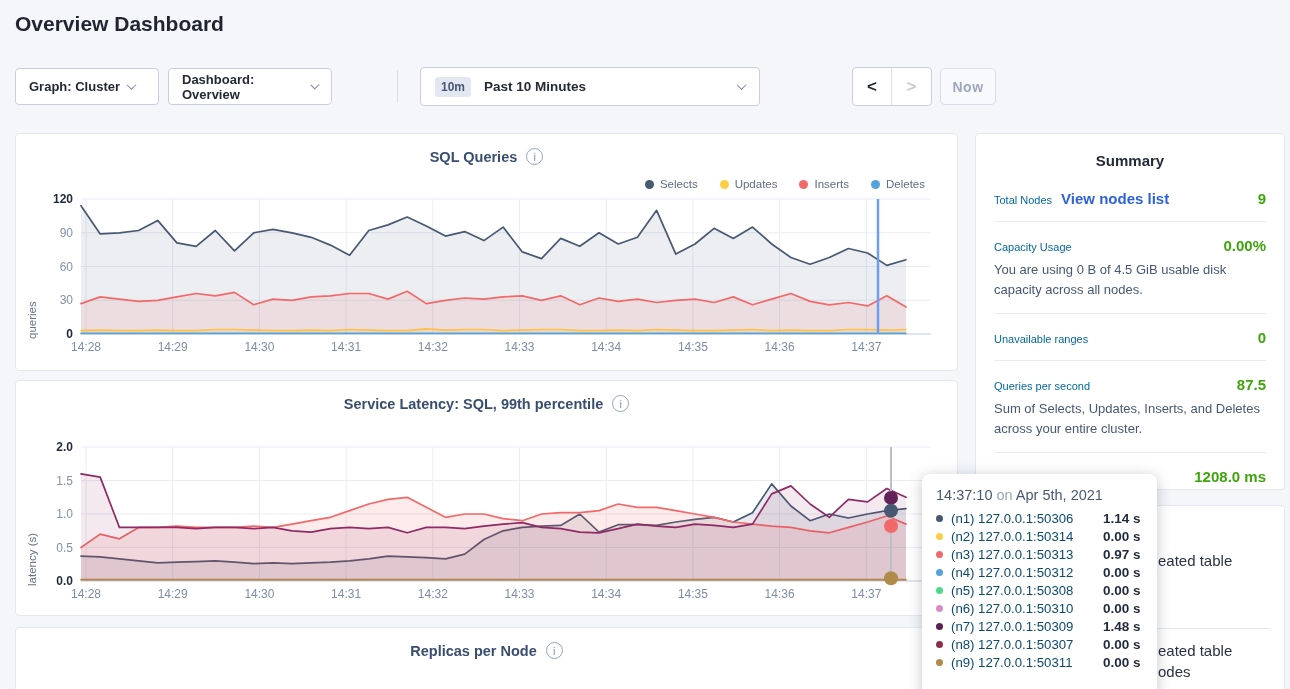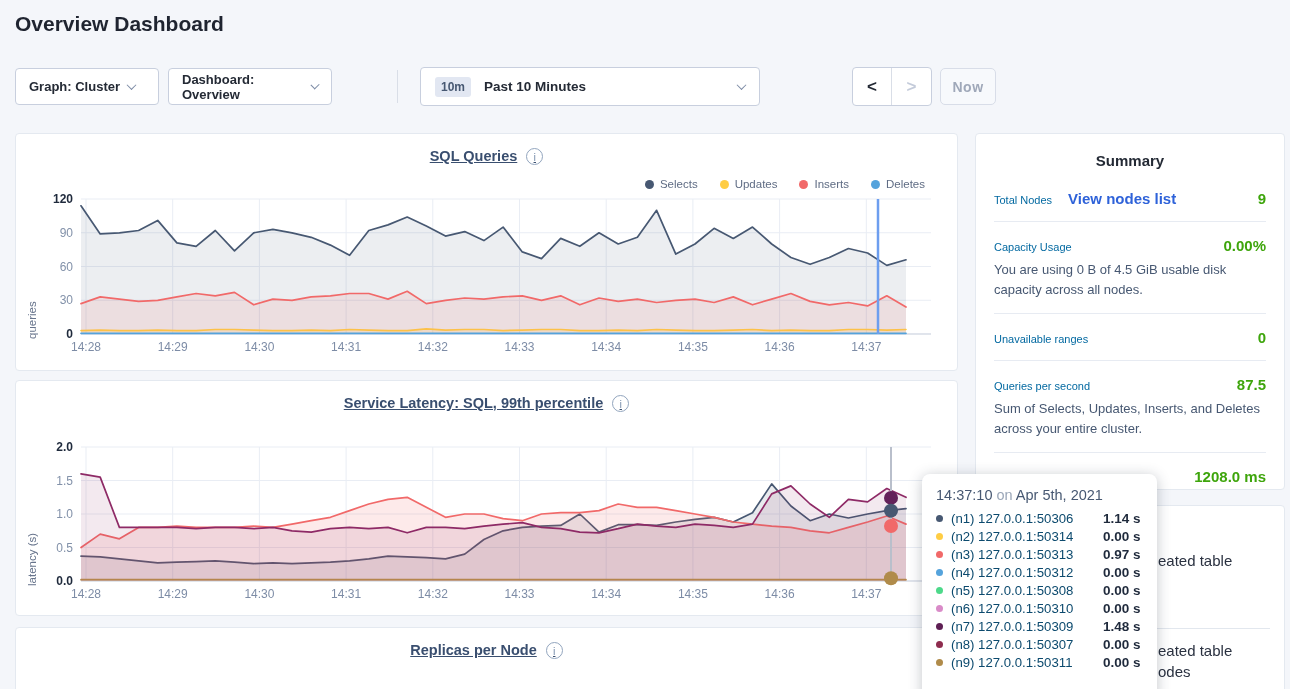--- a/index.html
+++ b/index.html
@@ -40,22 +40,22 @@
   
   .card { position:absolute; background:#fff; border:1px solid #E4E9F0; border-radius:4px; }
   #card-sql      { left:15px;  top:133px; width:943px; height:238px; }
   #card-latency  { left:15px;  top:380px; width:943px; height:236px; }
   #card-replicas { left:15px;  top:627px; width:943px; height:120px; }
   #card-summary  { left:975px; top:133px; width:310px; height:357px; }
   #card-events   { left:975px; top:505px; width:310px; height:200px; }
 
   .chart-title {
     position:absolute; top:14px; left:0; width:100%;
-    display:flex; justify-content:center; align-items:flex-start; gap:9px;
-    font-size:14.5px; font-weight:700; color:#394E6F;text-decoration:underline;
+    display:flex; justify-content:center; align-items:flex-end; gap:9px;
+    font-size:14.5px; font-weight:700; color:#394E6F;
   }
   .info-icon {
     width:17px; height:17px; border:1px solid #92A5BE; border-radius:50%;
     display:inline-flex; align-items:center; justify-content:center;
     font-size:11px; color:#7E93AF; font-weight:400; cursor:pointer;
   }
   .ylab {
     position:absolute; left:10px; top:60px; height:145px; display:flex; align-items:center;
     writing-mode:vertical-rl; transform:rotate(180deg);
     font-size:11.5px; color:#67748C;
@@ -64,21 +64,21 @@
   .leg-item { display:flex; align-items:center; gap:6px; font-size:11.5px; color:#5F6C84; cursor:pointer; }
   .leg-dot { width:9px; height:9px; border-radius:50%; }
   svg.chart { position:absolute; left:0; top:0; }
 
   
   #summary-title { text-align:center; font-size:15px; font-weight:700; padding:18px 0 6px; }
   .srow { margin:0 18px; border-bottom:1px solid #E7EBF2; padding:15px 0 14px; }
   .srow:last-child { border-bottom:none; }
   .srow-head { display:flex; align-items:baseline; }
   .slabel { font-size:11px; font-weight:400; color:#0369a1; }
-  .slink  { font-size:15px; font-weight:700; color:#2E62D9; margin-left:16px; cursor:pointer; }
+  .slink  { font-size:15px; font-weight:700; color:#2E62D9; margin-left:9px; cursor:pointer; }
   .sval   { margin-left:auto; font-size:15px; font-weight:700; color:#3EA50C; }
   .sdesc  { font-size:13px; color:#475872; line-height:1.5; margin-top:6px; }
 
   
   .event-frag { position:absolute; left:182px; font-size:15px; color:#2A3140;text-align:center; }
   #event-divider { position:absolute; left:12px; top:122px; width:282px; height:1px; background:#E2E7EE; }
 
   
   #tooltip {
     position:absolute; left:922px; top:474px; width:235px; height:228px; z-index:20;

